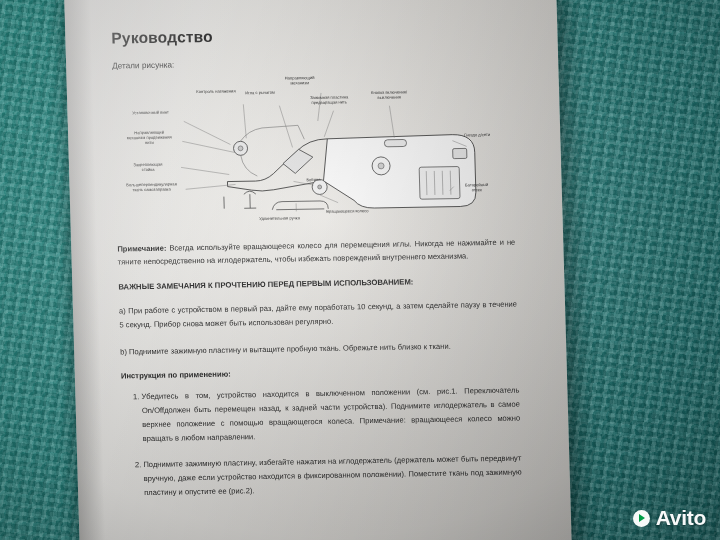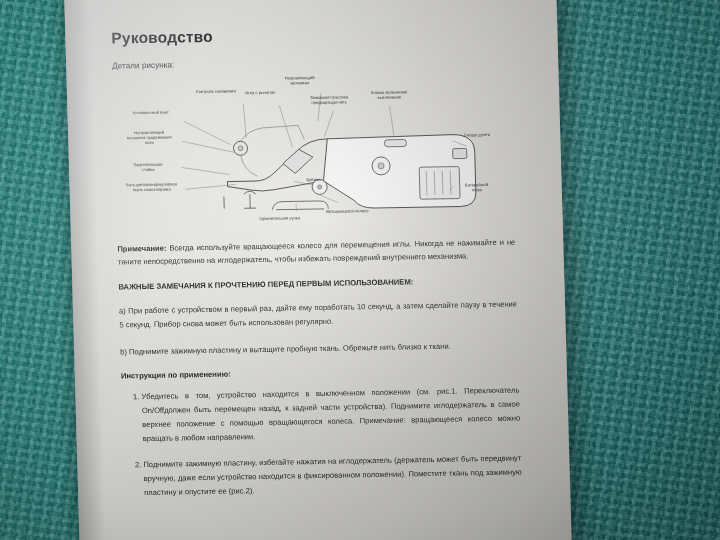--- a/index.html
+++ b/index.html
@@ -167,13 +167,19 @@
         <li>Убедитесь в том, устройство находится в выключенном положении (см. рис.1. Переключатель On/Offдолжен быть перемещен назад, к задней части устройства). Поднимите иглодержатель в самое верхнее положение с помощью вращающегося колеса. Примечание: вращающееся колесо можно вращать в любом направлении.</li>
         <li>Поднимите зажимную пластину, избегайте нажатия на иглодержатель (держатель может быть передвинут вручную, даже если устройство находится в фиксированном положении). Поместите ткань под зажимную пластину и опустите ее (рис.2).</li>
       </ol>
     </div>
 
     <div class="sheen"></div>
   </div>
 
   <div class="vig"></div>
 
+  <div class="wm">
+    <span class="dot">
+        <i></i>
+      </span>
+    <span class="txt">Avito</span>
+  </div>
 </div>
 
 </body></html>

